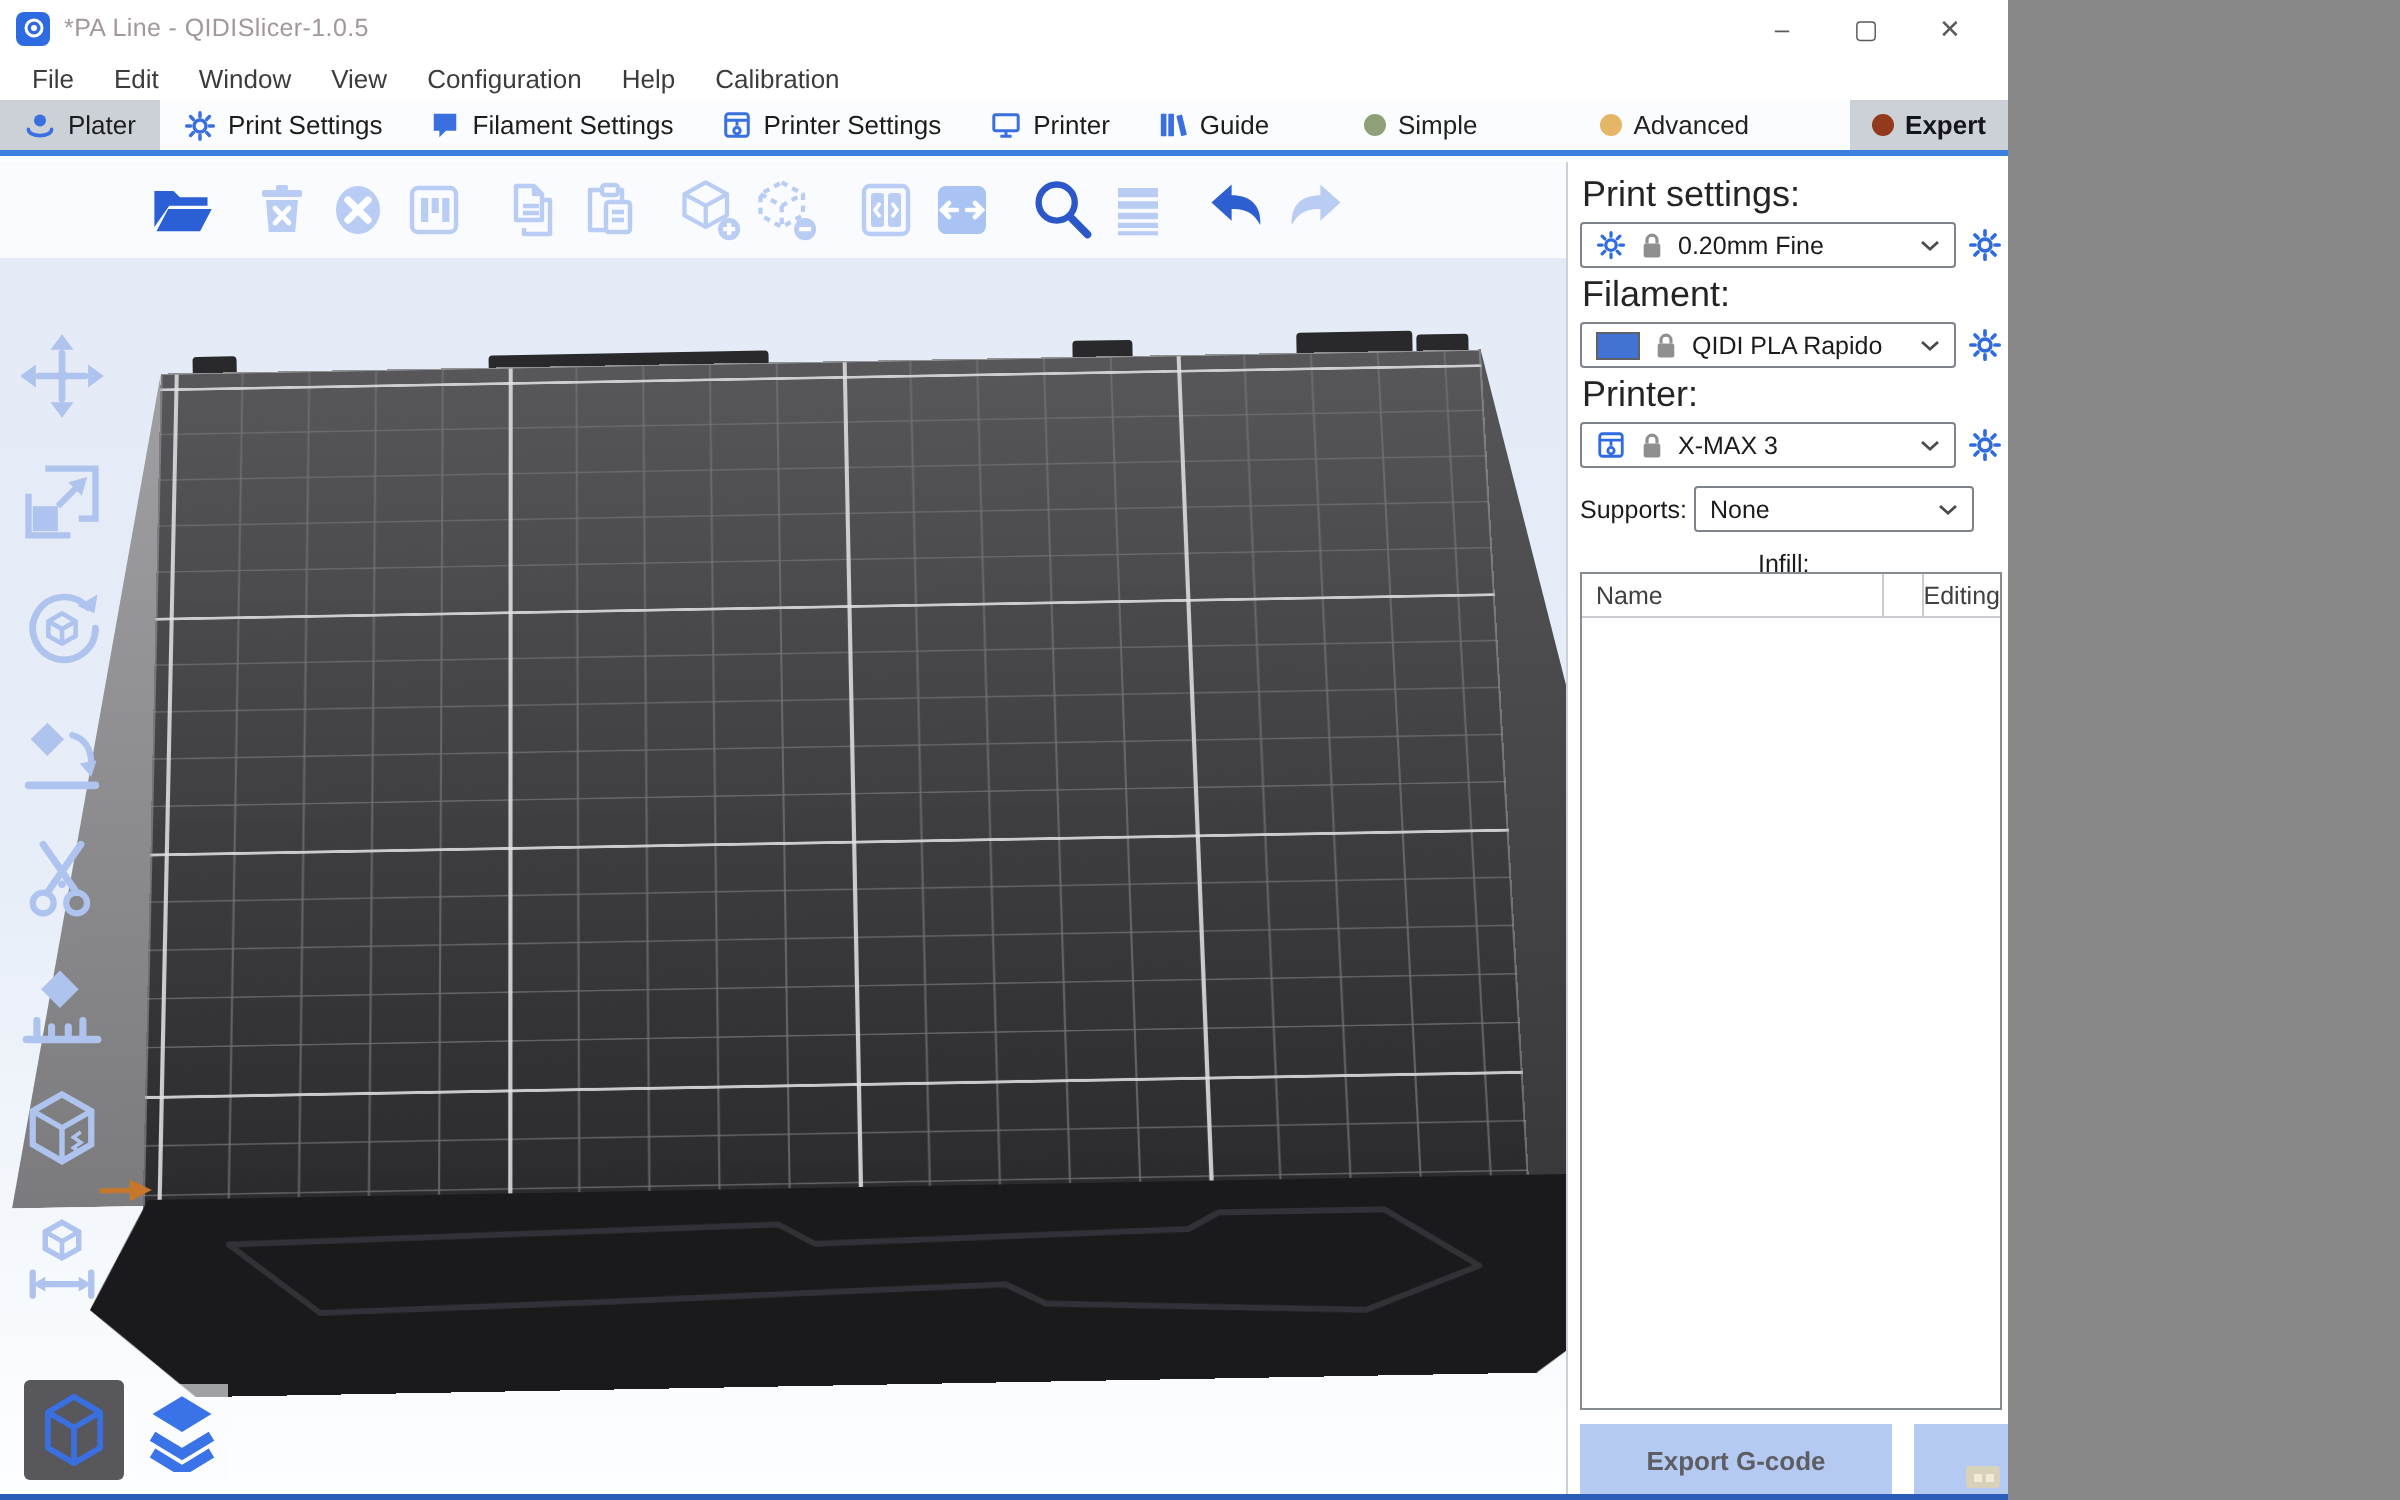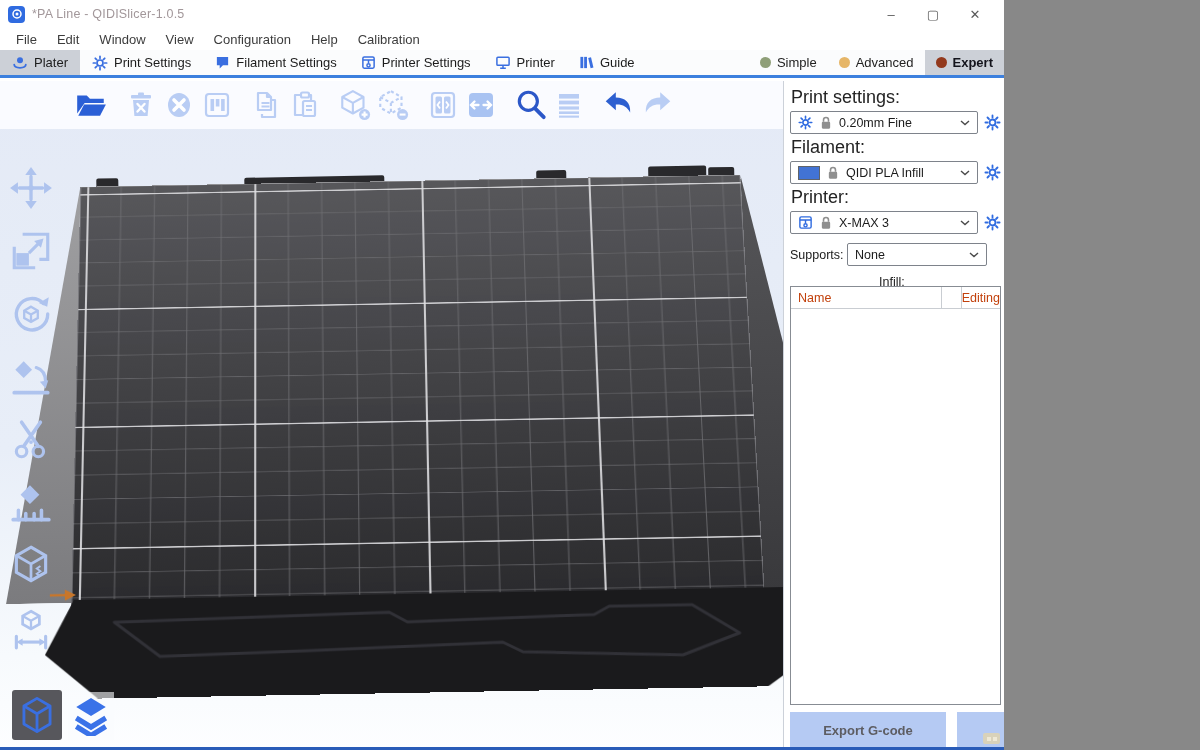--- a/index.html
+++ b/index.html
@@ -14,21 +14,21 @@
   .win-btn { width:42px; height:26px; display:flex; align-items:center; justify-content:center; color:#5a5a5a; font-size:13px; }
 
   
   .menubar { height:22px; display:flex; align-items:center; padding-left:6px; background:#fff; }
   .menu-item { padding:0 10px; font-size:13px; color:#3c3c3c; }
 
   
   .tabbar { height:28px; background:#fbfcfd; border-bottom:3px solid #3c80de; display:flex; align-items:stretch; }
   .tab { display:flex; align-items:center; gap:6px; padding:0 12px; font-size:13px; color:#1c1c1c; white-space:nowrap; }
   .tab.active { background:#ccd0d7; }
-  .modes { margin-left:auto; display:flex; align-items:stretch; }
+  .modes { margin-left:auto; display:flex; align-items:stretch;gap:39px; }
   .mode { display:flex; align-items:center; gap:6px; padding:0 11px; font-size:13px; color:#222; }
   .mode .dot { width:11px; height:11px; border-radius:50%; }
   .mode.active { background:#ccd0d7; font-weight:bold; color:#14141c; }
 
   
   .main { position:absolute; top:81px; left:0; right:0; bottom:0; display:flex; }
   .viewport { width:784px; position:relative; overflow:hidden; border-right:1px solid #ccd1d9;
     background:linear-gradient(180deg,#e4eaf6 0%,#e8eef8 55%,#f7fafd 86%,#fdfeff 100%); }
 
   
@@ -80,21 +80,21 @@
   .row-supports { margin:9px 0 0; }
   .row-supports .combo { margin-right:15px; }
   .row-supports .lab { width:57px; }
   .row-infill { margin:9px 0 0;flex-direction:column; }
   .row-infill .lab { width:34px; }
   .combo-small { width:73px; flex:none; height:23px; border:1px solid #7e838b; border-radius:2px; display:flex; align-items:center; padding:0 7px; font-size:12.5px; gap:9px; }
   .combo-small .chev { margin-left:auto; }
   .brim-lab { margin-left:58px; margin-right:7px; }
   .checkbox { width:15px; height:15px; border:1px solid #2c2c2c; background:#fff; }
   .obj-list { position:absolute; left:6px; right:3px; top:205px; bottom:45px; border:1px solid #878c93; background:#fff; }
-  .obj-header { display:flex; height:22px; border-bottom:1px solid #c9cdd2; font-size:12.5px; color:#c2410c; }
+  .obj-header { display:flex; height:22px; border-bottom:1px solid #c9cdd2; font-size:12.5px; color:#404040; }
   .col-name { width:198px; border-right:1px solid #c9cdd2; padding:4px 7px 0; }
   .col-mini { width:27px; border-right:1px solid #c9cdd2; }
   .col-edit { flex:1; text-align:center; padding-top:4px; }
   .export-row { position:absolute; left:6px; right:0; bottom:2px; height:36px; display:flex; gap:11px; }
   .export-main { flex:1; background:#b5caf3; display:flex; align-items:center; justify-content:center; font-size:13px; font-weight:bold; color:#5d5d62; }
   .export-small { width:47px; background:#b5caf3; position:relative; }
   .export-small .mini-ic { position:absolute; right:4px; bottom:4px; width:17px; height:11px; background:#d9d2ba; border-radius:2px; display:flex; align-items:center; justify-content:center; gap:2px; }
   .export-small .mini-ic i { width:4px; height:4px; background:#efe9d6; display:block; }
 
   .bottom-line { position:absolute; left:0; right:0; bottom:0; height:3px; background:#2a5cb8; z-index:60; }
@@ -468,21 +468,21 @@
       <div class="sb-label">Filament:</div>
       <div class="combo-row">
         <div class="combo">
           <span class="swatch" style="background: rgb(66, 115, 212);"></span>
           <span>
             <svg width="12" height="14" viewBox="0 0 13 15">
                 <rect x="2" y="6.2" width="9" height="7.5" rx="1.2" fill="#8f8f8f"></rect>
                 <path d="M3.8 6.2V4.3a2.7 2.7 0 0 1 5.4 0v1.9" stroke="#8f8f8f" stroke-width="1.7" fill="none"></path>
               </svg>
           </span>
-          <span>QIDI PLA Infill</span>
+          <span>QIDI PLA Rapido</span>
           <span class="chev">
             <svg width="10" height="6" viewBox="0 0 10 6">
                 <path d="M1 1l4 3.6L9 1" stroke="#4a4a4a" stroke-width="1.4" fill="none"></path>
               </svg>
           </span>
         </div>
         <span class="gear-btn">
           <svg width="17" height="17" viewBox="0 0 24 24" stroke="#2f6be0" fill="none" stroke-linecap="round">
               <circle cx="12" cy="12" r="4.2" stroke-width="2.6"></circle>
               <path d="M19 12h3M16.95 16.95l2.12 2.12M12 19v3M7.05 16.95l-2.12 2.12M5 12H2M7.05 7.05L4.93 4.93M12 5V2M16.95 7.05l2.12-2.12" stroke-width="2.6"></path>

